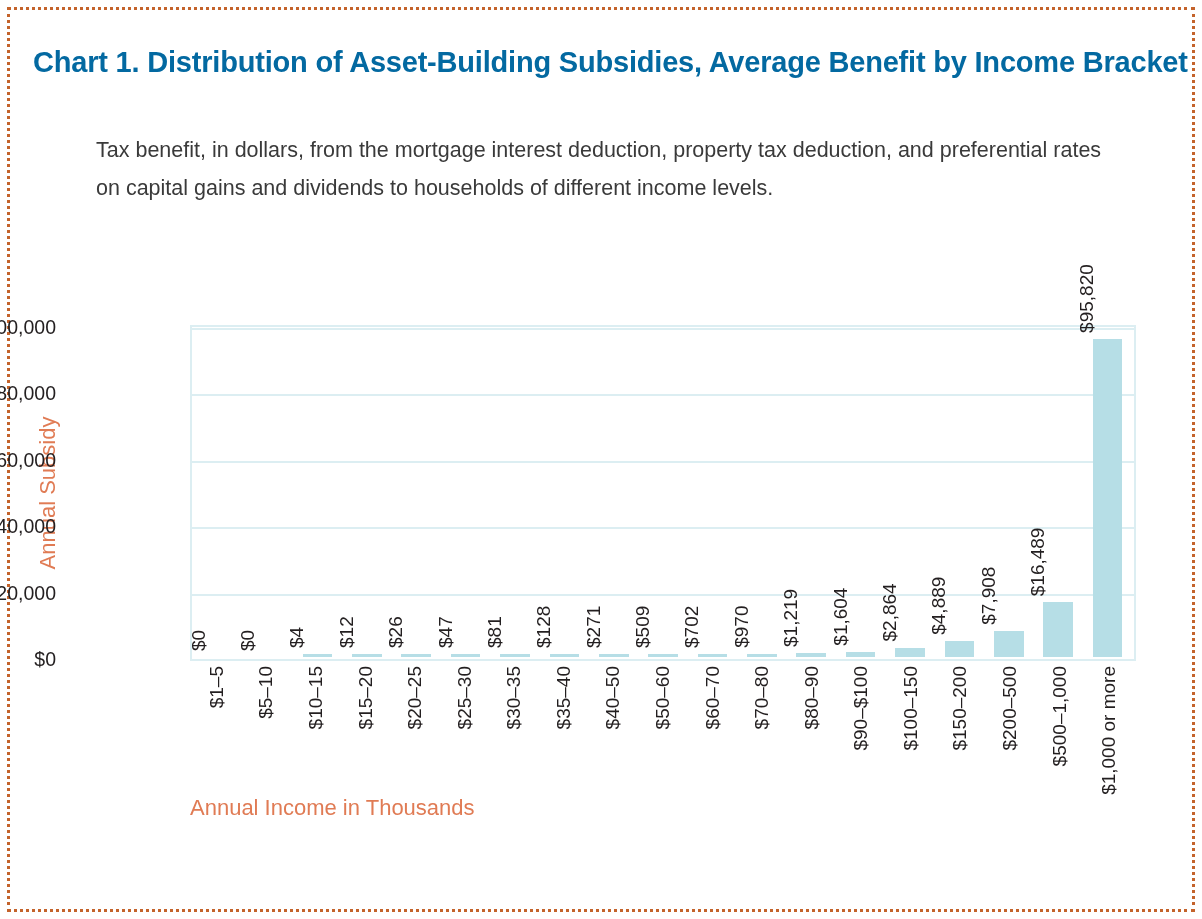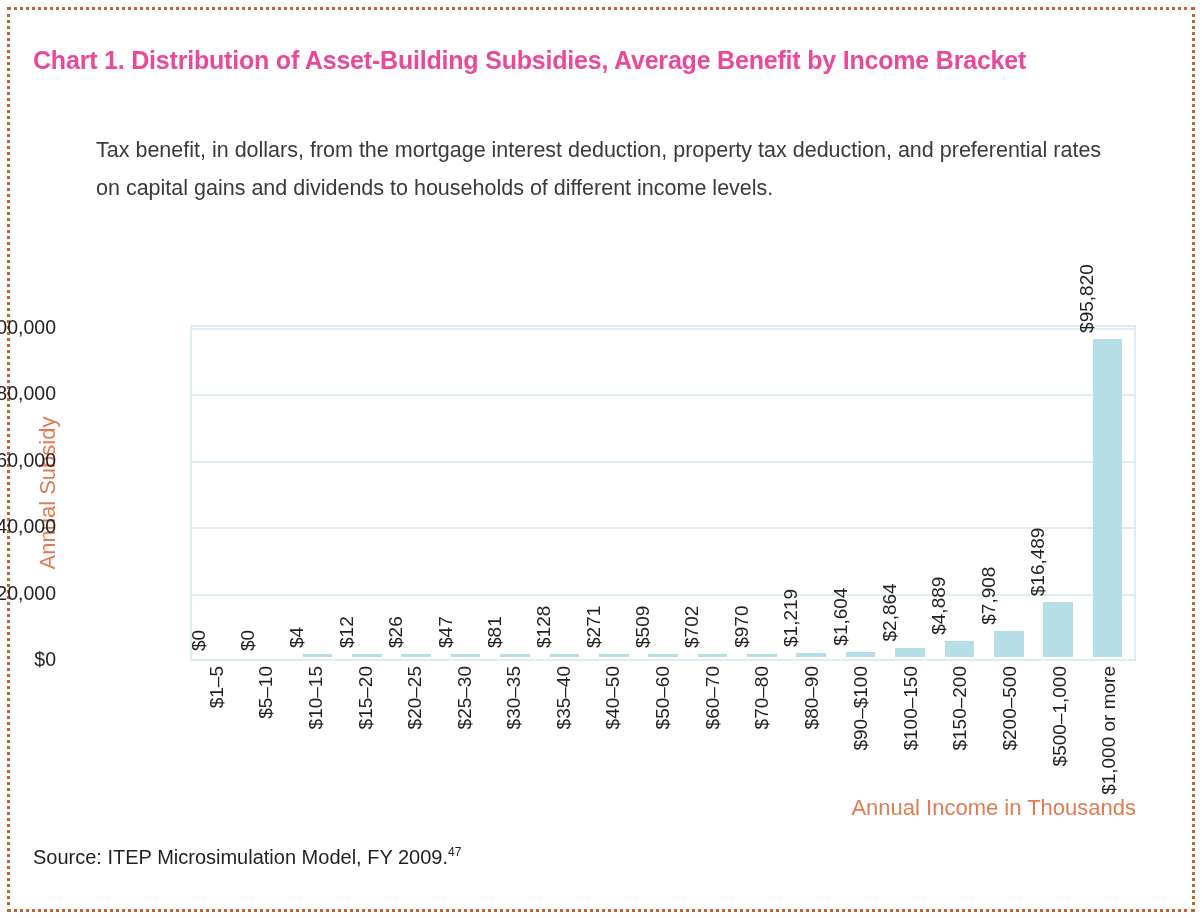--- a/index.html
+++ b/index.html
@@ -20,23 +20,23 @@
     position: absolute;
     left: 7px; top: 7px;
     width: 1188px; height: 905px;
     border: 3px dotted #C4632B;
     pointer-events: none;
   }
   .chart-title {
     position: absolute;
     left: 33px; top: 46px;
     width: 1130px;
-    font-size: 25px;
+    font-size: 29px;
     font-weight: bold;
-    color: #ec4899;
+    color: #0369a1;
     letter-spacing: -0.2px;
     white-space: nowrap;
   }
   .subtitle {
     position: absolute;
     left: 96px; top: 131px;
     width: 1010px;
     text-align: left;
     font-size: 21.5px;
     color: #3a3a3a;
@@ -133,21 +133,21 @@
     transform-origin: left top;
     transform: rotate(-90deg) translateX(-100%) translateY(-50%);
     font-size: 19px;
     color: #231f20;
     white-space: nowrap;
   }
   .xaxis-title {
     position: absolute;
     left: 190px; top: 795px;
     width: 946px;
-    text-align: right;
+    text-align: left;
     font-size: 22px;
     color: #E07B54;
   }
   .source {
     position: absolute;
     left: 33px; top: 845px;
     font-size: 20px;
     color: #231f20;
   }
   .source sup { font-size: 12px; vertical-align: super; }
@@ -321,17 +321,14 @@
       <div class="xcat-slot">
         <span class="xcat">$500–1,000</span>
       </div>
       <div class="xcat-slot">
         <span class="xcat">$1,000 or more</span>
       </div>
     </div>
 
   <div class="xaxis-title">Annual Income in Thousands</div>
 
-  <div class="source">
-    <span>Source: ITEP Microsimulation Model, FY 2009.</span><sup>47</sup>
-  </div>
 
 </div>
 
 </body></html>

